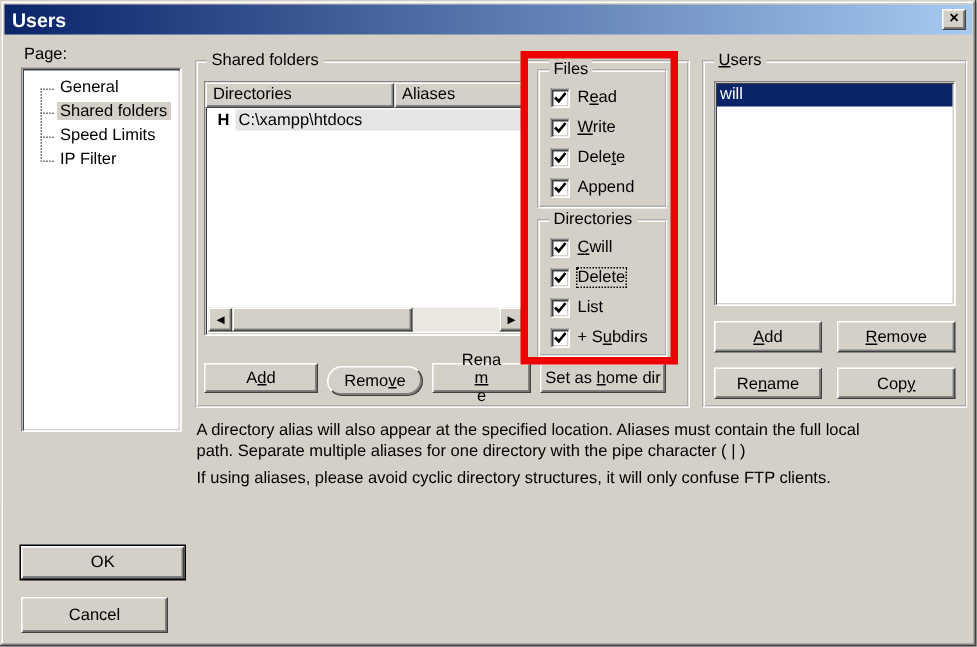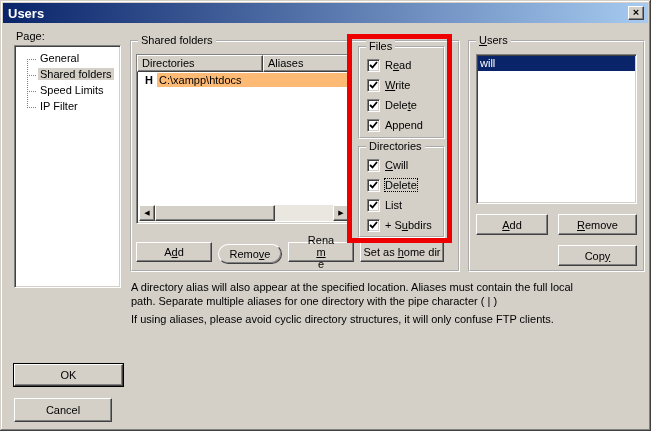--- a/index.html
+++ b/index.html
@@ -53,21 +53,21 @@
   .listview { position: absolute; left: 136px; top: 54px; width: 216px; height: 170px; }
   .lv-header { display: flex; height: 17px; }
   .lv-col {
     background: #d4d0c8; border: 1px solid; border-color: #ffffff #404040 #404040 #ffffff;
     box-shadow: inset -1px -1px 0 #808080; font-size: 11px; padding: 1px 4px; white-space: nowrap; overflow: hidden;
   }
   .lv-col1 { width: 126px; }
   .lv-col2 { flex: 1; }
   .lv-row { display: flex; align-items: center; height: 16px; font-size: 11px; }
   .home-marker { font-weight: bold; margin-left: 8px; width: 12px; }
-  .dir-text { flex: 1; background: #fdba74; padding: 0 2px; margin-right: 1px; height: 14px; line-height: 14px; white-space: nowrap; }
+  .dir-text { flex: 1; background: #e5e5e5; padding: 0 2px; margin-right: 1px; height: 14px; line-height: 14px; white-space: nowrap; }
   .hscroll { position: absolute; left: 2px; right: 2px; bottom: 2px; height: 16px; display: flex; background: #e9e7df; }
   .sb-arrow {
     width: 16px; height: 16px; background: #d4d0c8; border: 1px solid; border-color: #ffffff #404040 #404040 #ffffff;
     box-shadow: inset -1px -1px 0 #808080; font-size: 7px; display: flex; align-items: center; justify-content: center; color: #000;
   }
   .sb-thumb { width: 120px; height: 16px; background: #d4d0c8; border: 1px solid; border-color: #ffffff #404040 #404040 #ffffff;
     box-shadow: inset -1px -1px 0 #808080; }
   .sb-track { flex: 1; }
   
   .cb-row { display: flex; align-items: center; height: 14px; margin: 6px 0 6px 7px; }
@@ -222,20 +222,21 @@
   <div class="groupbox" style="left:468px; top:40px; width:177px; height:232px;">
     <span class="group-label"><span></span><span class="key">U</span><span>sers</span></span>
   </div>
 
   <div class="users-list sunken">
     <div class="user-row selected">will</div>
   </div>
 
   <button class="btn" style="left:476px; top:214px; width:72px; height:21px;"><span></span><span class="key">A</span><span>dd</span></button>
   <button class="btn" style="left:558px; top:214px; width:79px; height:21px;"><span></span><span class="key">R</span><span>emove</span></button>
+  <button class="btn" style="left:476px; top:245px; width:72px; height:21px;"><span>Re</span><span class="key">n</span><span>ame</span></button>
   <button class="btn" style="left:558px; top:245px; width:79px; height:21px;"><span>Cop</span><span class="key">y</span><span></span></button>
 
   <div class="help">
     <div>A directory alias will also appear at the specified location. Aliases must contain the full local</div>
     <div>path. Separate multiple aliases for one directory with the pipe character ( | )</div>
     <div class="gap">If using aliases, please avoid cyclic directory structures, it will only confuse FTP clients.</div>
   </div>
 
   <button class="btn btn-default" style="left:14px; top:364px; width:109px; height:22px;">OK</button>
   <button class="btn" style="left:14px; top:398px; width:98px; height:24px;">Cancel</button>

